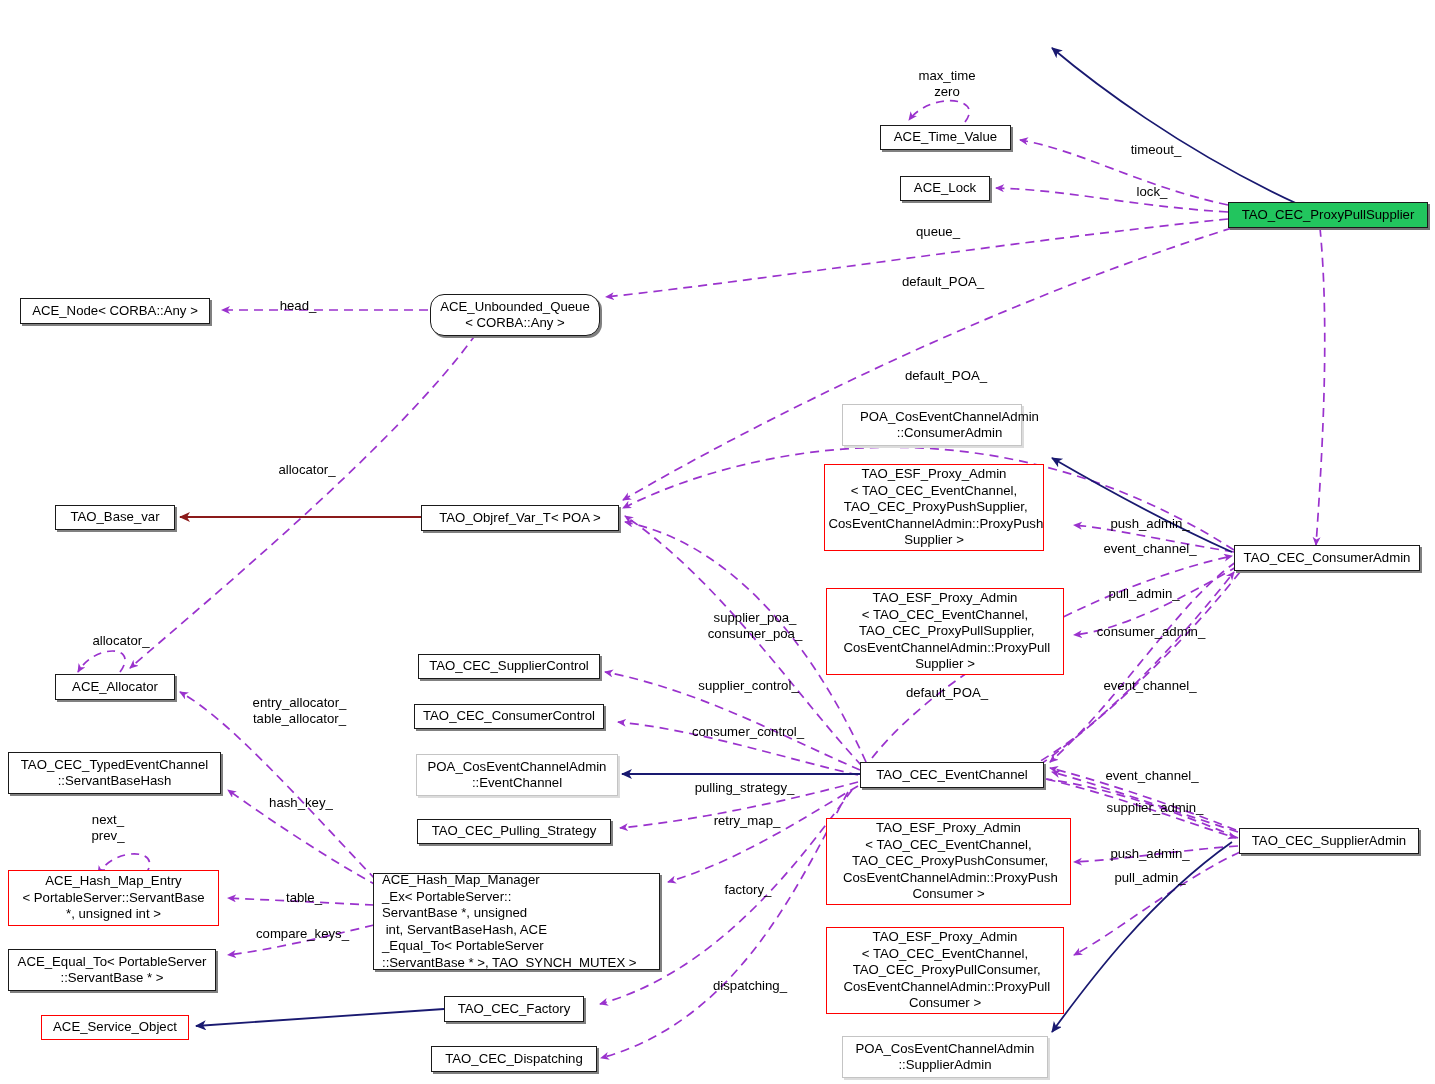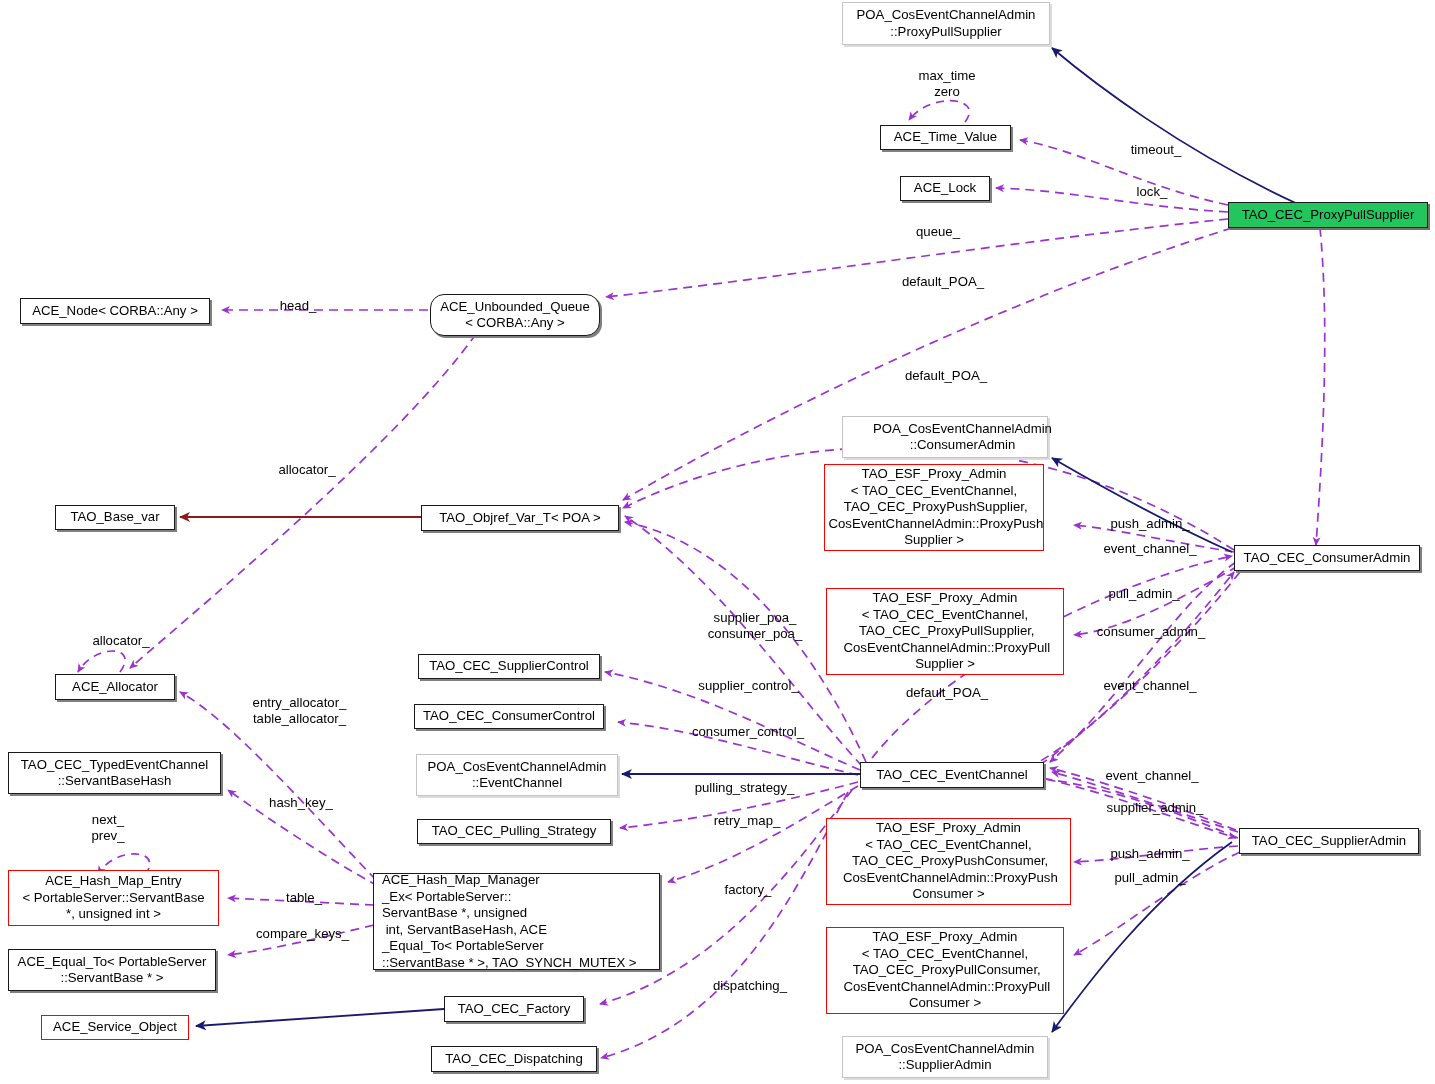--- a/index.html
+++ b/index.html
@@ -164,24 +164,20 @@
       <path d="M1232,842 C1150,900 1090,980 1052,1032"></path>
       <path d="M862,774 L622,774"></path>
       <path d="M444,1009 L196,1026"></path>
     </g>
 
     <g fill="none" stroke="#8b1a1a" stroke-width="1.8" marker-end="url(#ar-dred)">
       <path d="M424,517 L180,517"></path>
     </g>
   </svg>
 
-  <div class="node gray-border" style="left:842px; top:2px; width:208px; height:43px;">
-    <span><span>POA_CosEventChannelAdmin</span>
-<span>::ProxyPullSupplier</span></span>
-  </div>
 
   <div class="node solidshadow" style="left:880px; top:125px; width:131px; height:25px;">
     <span>ACE_Time_Value</span>
   </div>
 
   <div class="node solidshadow" style="left:900px; top:176px; width:90px; height:25px;">
     <span>ACE_Lock</span>
   </div>
 
   <div class="node current" style="left:1228px; top:202px; width:200px; height:26px;">
@@ -198,21 +194,21 @@
   </div>
 
   <div class="node solidshadow" style="left:55px; top:505px; width:120px; height:25px;">
     <span>TAO_Base_var</span>
   </div>
 
   <div class="node solidshadow" style="left:421px; top:505px; width:198px; height:26px;">
     <span>TAO_Objref_Var_T&lt; POA &gt;</span>
   </div>
 
-  <div class="node gray-border" style="left:842px; top:416px; width:206px; height:42px;padding-left:35px;">
+  <div class="node gray-border" style="left:842px; top:404px; width:180px; height:42px;padding-left:35px;">
     <span><span>POA_CosEventChannelAdmin</span>
 <span>::ConsumerAdmin</span></span>
   </div>
 
   <div class="node red" style="left:824px; top:464px; width:220px; height:87px;">
     <span><span>TAO_ESF_Proxy_Admin</span>
 <span>&lt; TAO_CEC_EventChannel,</span>
 <span> TAO_CEC_ProxyPushSupplier,</span>
 <span> CosEventChannelAdmin::ProxyPush</span>
 <span>Supplier &gt;</span></span>

